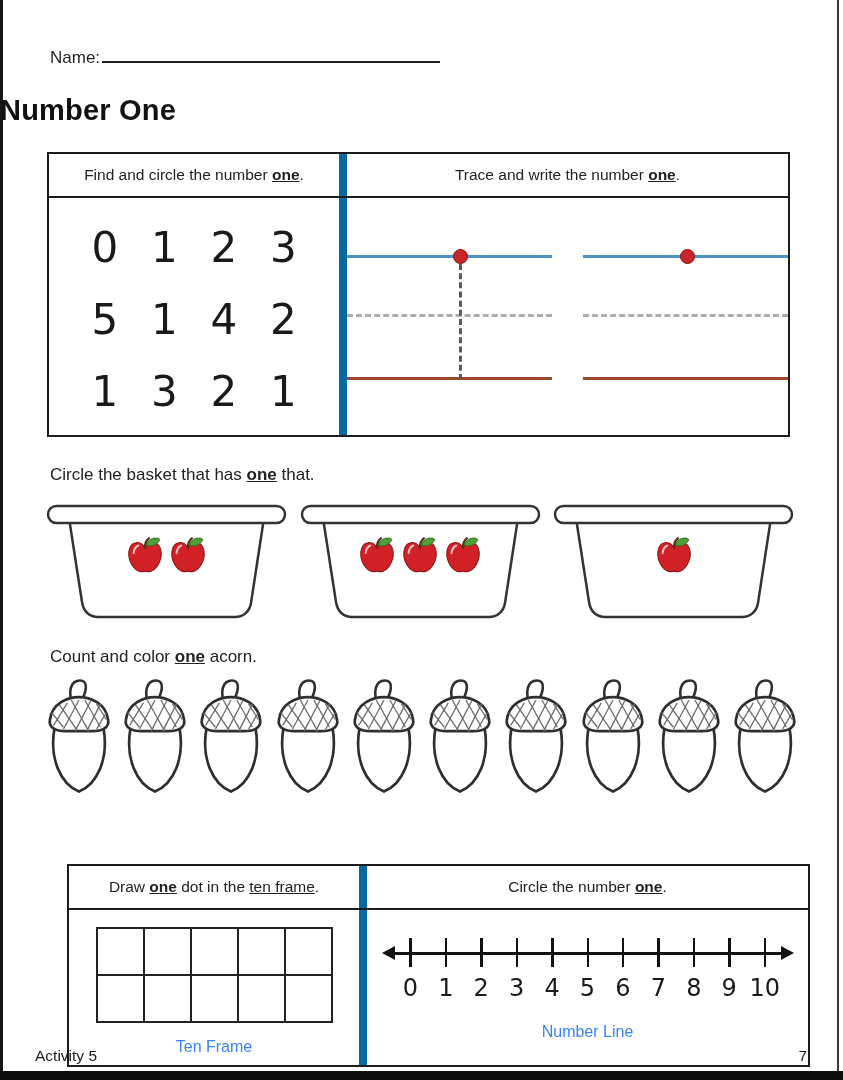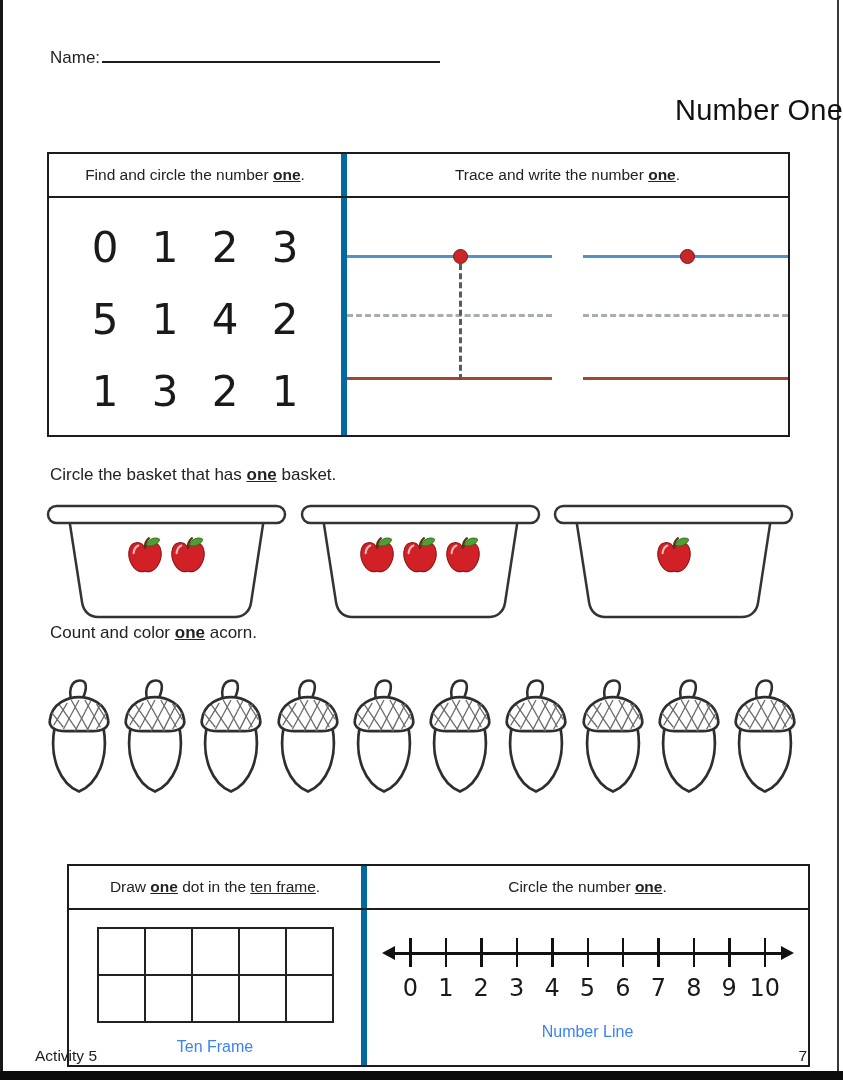--- a/index.html
+++ b/index.html
@@ -10,30 +10,30 @@
     position:relative; width:843px; height:1080px; background:#ffffff;
     overflow:hidden; margin:0 auto;
   }
   .scan-edge-left  { position:absolute; left:0; top:0; width:3px; height:1080px; background:#161616; }
   .scan-edge-right { position:absolute; left:837px; top:0; width:2px; height:1074px; background:#3a3a3a; }
   .page-bottom-edge{ position:absolute; left:0; top:1071px; width:843px; height:9px; background:#0c0c0c; }
 
   
   .name-row { position:absolute; left:50px; top:48px; font-size:17px; }
   .name-line { display:inline-block; width:338px; border-bottom:2px solid #1c1c1c; height:14px; margin-left:2px; }
-  .page-title { position:absolute; left:0; top:94px; width:100%; text-align:right;
-    font-size:29px; font-weight:400; letter-spacing:.2px; color:#111; }
+  .page-title { position:absolute; left:0; top:94px; width:100%; text-align:left;
+    font-size:29px; font-weight:700; letter-spacing:.2px; color:#111; }
 
   
   .wtable { position:absolute; left:47px; width:743px; border:2px solid #1c1c1c; display:flex; flex-direction:column; }
   .wtable-top { top:152px; height:285px; }
   .wtable-bottom { top:864px; height:203px;margin-left:20px; }
   .t-head { display:flex; height:44px; border-bottom:2px solid #1c1c1c; flex:0 0 44px; }
   .t-body { display:flex; flex:1; }
-  .t-cell-l { width:298px; border-right:6px solid #0369a1; }
+  .t-cell-l { width:298px; border-right:8px solid #0369a1; }
   .t-cell-r { flex:1;border-radius:21px; }
   .t-head .t-cell-l, .t-head .t-cell-r {
     display:flex; align-items:center; justify-content:center; font-size:15.5px; color:#222;
   }
   .kw { font-weight:700; text-decoration:underline; }
   .kw2 { text-decoration:underline; }
 
   
   .find-grid { display:grid; grid-template-columns:repeat(4,1fr); padding:14px 26px 8px 26px; height:100%; }
   .num-cell { display:flex; align-items:center; justify-content:center;
@@ -46,21 +46,21 @@
   .trace-line-mid { position:absolute; left:0; right:0; top:116px; border-top:3px dashed var(--trace-gray,#a8adb0); }
   .trace-line-bot { position:absolute; left:0; right:0; top:179px; height:3px; background:var(--trace-brown,#9d4a2c); }
   .trace-dot { position:absolute; top:51px; width:15px; height:15px; margin-left:-7px;
     border-radius:50%; background:var(--trace-dot,#c92727); border:1.5px solid #7e1414; z-index:2; }
   .trace-guide { position:absolute; top:66px; height:116px; margin-left:-1px;
     border-left:3.5px dashed #5a5a5a; }
 
   
   .instruction { position:absolute; left:50px; font-size:17px; color:#222; }
   .instr-baskets { top:465px; }
-  .instr-acorns  { top:623px; }
+  .instr-acorns  { top:647px; }
 
   
   .baskets-row { position:absolute; left:45px; top:502px; width:750px; height:124px;
     display:flex; justify-content:space-between; }
   .basket { position:relative; width:243px; height:124px; }
   .basket svg { display:block; }
   .bk-tub { fill:#fff; stroke:#333; stroke-width:2.5; }
   .bk-rim { fill:#fff; stroke:#333; stroke-width:2.5; }
   .basket-apples { position:absolute; left:0; right:0; top:33px; display:flex; justify-content:center; gap:5px; }
 
@@ -153,21 +153,21 @@
             <div class="trace-line-bot"></div>
             <div class="trace-dot" style="left: 50.5%;"></div>
 
           </div>
         </div>
       </div>
     </div>
   </div>
 
   <div class="instruction instr-baskets">
-    <span>Circle the basket that has </span><span class="kw">one</span><span> basket.</span>
+    <span>Circle the basket that has </span><span class="kw">one</span><span> that.</span>
   </div>
   <div class="baskets-row">
       <div class="basket">
         <svg viewBox="0 0 243 124" width="243" height="124" aria-hidden="true">
     <path class="bk-tub" d="M24,16 L37,100 C38.5,110 45,115 53,115 L190,115 C198,115 204.5,110 206,101 L219,16 Z"></path>
     <rect class="bk-rim" x="3" y="4" width="237" height="17" rx="8.5"></rect>
   </svg>
         <div class="basket-apples">
           <svg class="apple" viewBox="0 0 40 42" width="38" height="40" aria-hidden="true">
     <path class="apple-body" d="M20,14 C16,5 4,6 3,18 C2.2,28 9,38 15.5,38.5 C18,38.7 19,38 20,38 C21,38 22,38.7 24.5,38.5 C31,38 37.8,28 37,18 C36,6 24,5 20,14 Z"></path>

